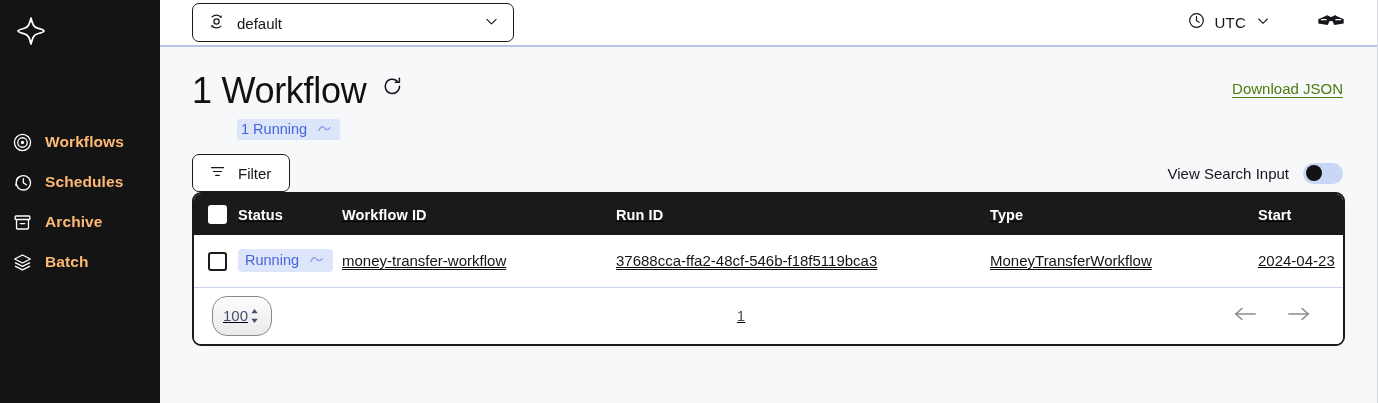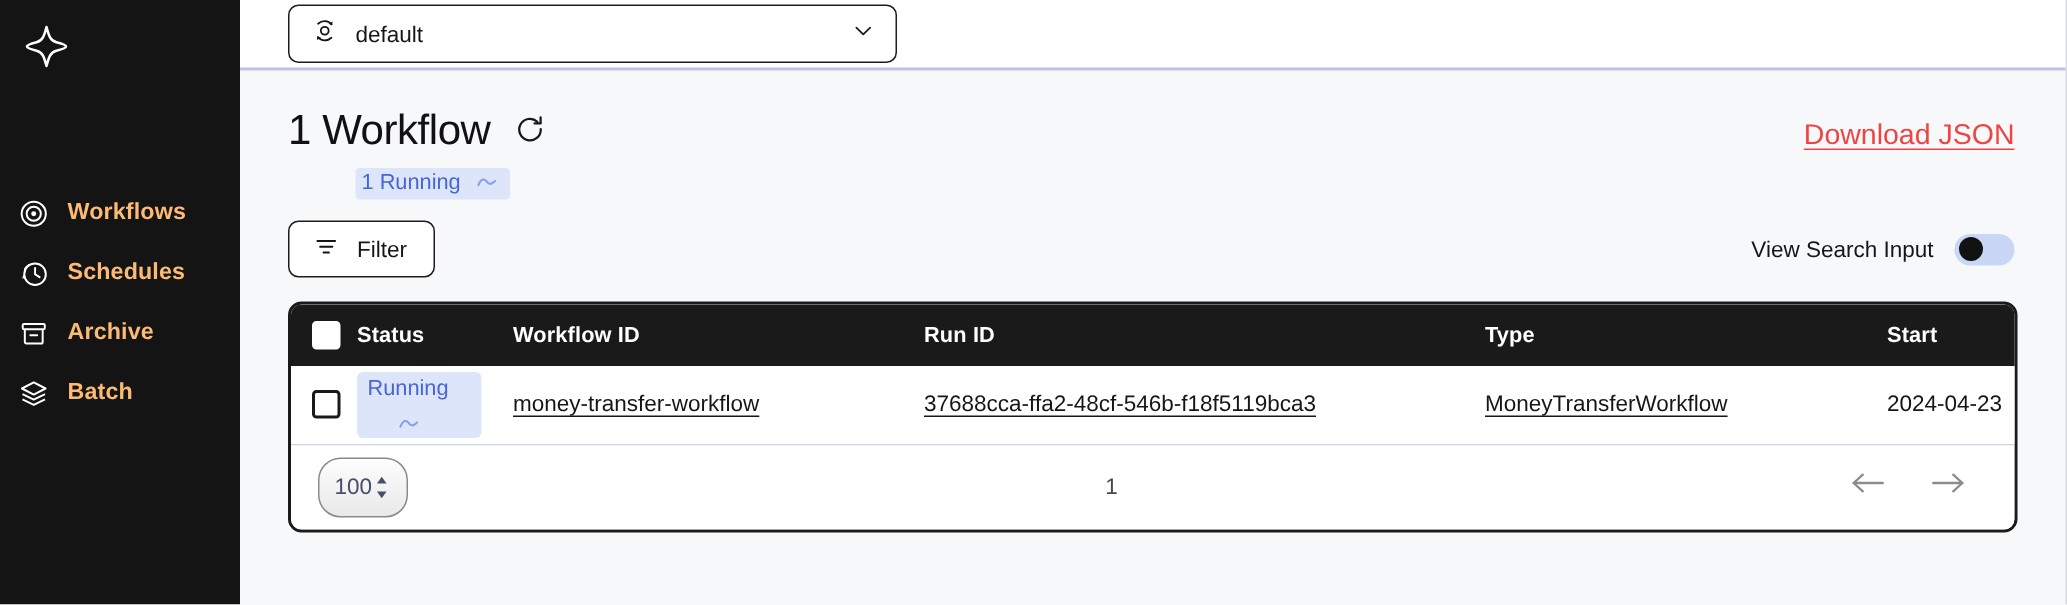--- a/index.html
+++ b/index.html
@@ -37,53 +37,53 @@
   }
 
   
   .topbar {
     height: 47px; flex: 0 0 47px; background: #ffffff;
     border-bottom: 2px solid #b9c4e0;
     display: flex; align-items: center; padding: 0 22px 0 32px;
     position: relative;
   }
   .ns-select {
-    width: 406px; height: 39px; background: #fff;
+    width: 322px; height: 39px; background: #fff;
     border: 1px solid #1c1c1c; border-radius: 7px;
     display: flex; align-items: center; gap: 11px;
     padding: 1px 13px 0 14px; cursor: pointer;
   }
   .ns-select .ns-name { font-size: 15px; color: #16161a; flex: 1 1 auto; }
   .topbar-right { margin-left: auto; display: flex; align-items: center; gap: 46px; }
   .tz-btn { display: flex; align-items: center; gap: 9px; cursor: pointer; color: #16161a; }
   .tz-btn .tz-label { font-size: 15px; letter-spacing: .2px; }
   .glasses-btn { display: flex; align-items: center; cursor: pointer; padding-right: 10px;}
 
   
   .content { flex: 1 1 auto; padding: 0 34px 0 32px; position: relative; min-width: 0; }
 
   .head-row { display: flex; align-items: flex-start; padding-top: 26px; }
   .page-title {
-    font-size: 28px; font-weight: 400; color: #111114; letter-spacing: -.3px; line-height: 1;
+    font-size: 36px; font-weight: 400; color: #111114; letter-spacing: -.3px; line-height: 1;
   }
   .refresh-btn { margin-left: 16px; margin-top: 3px; cursor: pointer; display: inline-flex; }
   .download-json {
     margin-left: auto; margin-top: 7px;
-    font-size: 19px; color: #ef4444; text-decoration: underline;
+    font-size: 15px; color: #4d7c0f; text-decoration: underline;
     text-underline-offset: 3px; cursor: pointer;
   }
 
   .status-pill-row { margin-top: 10px; display: flex; padding-left: 45px; }
   .pill {
     display: inline-flex; align-items: center; gap: 11px;
     background: #dde5fb; color: #4864d9;
     font-size: 14.5px; border-radius: 3px;
     padding: 2px 9px 3px 4px; cursor: pointer;
   }
-  .pill.row-pill { padding: 3px 22px 4px 7px; border-radius: 4px; flex-direction: column; }
+  .pill.row-pill { padding: 3px 10px 4px 7px; border-radius: 4px; }
   .squiggle { opacity: .75; display: inline-flex; }
 
   .toolbar-row { margin-top: 14px; display: flex; align-items: center; }
   .filter-btn {
     display: inline-flex; align-items: center; gap: 12px;
     height: 38px; padding: 0 18px 0 16px;
     border: 1px solid #1c1c1c; border-radius: 7px;
     background: #fff; cursor: pointer;
     font-size: 15px; color: #16161a;
   }
@@ -93,24 +93,25 @@
     width: 40px; height: 21px; border-radius: 11px; background: #c9d6f5;
     position: relative; cursor: pointer; flex: 0 0 40px;
   }
   .toggle .knob {
     position: absolute; top: 2.5px; left: 2.5px;
     width: 16px; height: 16px; border-radius: 50%; background: #121212;
   }
 
   
   .table-card {
-    margin-top: 16px;
+    margin-top: 0;
     border: 2px solid #1a1a1a; border-radius: 9px;
     background: #ffffff; overflow: hidden;
     width: 1153px;
+    text-decoration: underline;
   }
   table { border-collapse: collapse; width: 100%; table-layout: fixed; }
   thead tr { background: #1a1a1a; }
   thead th {
     color: #ffffff; text-align: left; font-size: 14.5px; font-weight: 700;
     height: 41px; padding: 0; letter-spacing: .1px;
   }
   .col-check { width: 44px; padding-left: 14px !important; }
   .col-status { width: 104px; }
   .col-wfid  { width: 274px; }
@@ -235,20 +236,46 @@
           </svg>
         </span>
         <span class="ns-name">default</span>
         <span>
           <svg width="17" height="17" viewBox="0 0 24 24" fill="none" aria-hidden="true">
             <path d="M5.5 9 L12 15.4 L18.5 9" stroke="#16161a" stroke-width="1.6" stroke-linecap="round" stroke-linejoin="round"></path>
           </svg>
         </span>
       </div>
 
+      <div class="topbar-right">
+        <div class="tz-btn">
+          <span>
+            <svg width="19" height="19" viewBox="0 0 24 24" fill="none" aria-hidden="true">
+              <circle cx="12" cy="12" r="8.6" stroke="#16161a" stroke-width="1.5"></circle>
+              <path d="M12 7.2 V12.2 L15.4 14.2" stroke="#16161a" stroke-width="1.5" stroke-linecap="round"></path>
+            </svg>
+          </span>
+          <span class="tz-label">UTC</span>
+          <span>
+            <svg width="16" height="16" viewBox="0 0 24 24" fill="none" aria-hidden="true">
+              <path d="M5.5 9 L12 15.4 L18.5 9" stroke="#16161a" stroke-width="1.6" stroke-linecap="round" stroke-linejoin="round"></path>
+            </svg>
+          </span>
+        </div>
+
+        <div class="glasses-btn">
+          <span>
+            <svg width="28" height="19" viewBox="0 0 32 20" fill="none" aria-hidden="true">
+              <path d="M1.5 8.5 L10.5 4.5 L16 7 L21.5 4.5 L30.5 8.5 L30.5 13.5 L19.8 15 L17.6 10.6 L14.4 10.6 L12.2 15 L1.5 13.5 Z" fill="#16161a"></path>
+              <path d="M10.5 4.5 L16 7 L21.5 4.5" stroke="#16161a" stroke-width="1.6" fill="none" stroke-linejoin="round"></path>
+              <path d="M5 9 L10.5 9 M21.5 9 L27 9" stroke="#ffffff" stroke-width="1.3" stroke-linecap="round"></path>
+            </svg>
+          </span>
+        </div>
+      </div>
     </div>
 
     <div class="content">
 
       <div class="head-row">
         <h1 class="page-title">1 Workflow</h1>
         <span class="refresh-btn">
           <span>
             <svg width="21" height="21" viewBox="0 0 24 24" fill="none" aria-hidden="true">
               <path d="M20 11.6 A8.2 8.2 0 1 1 17.4 5.9" stroke="#16161a" stroke-width="1.7" stroke-linecap="round"></path>

